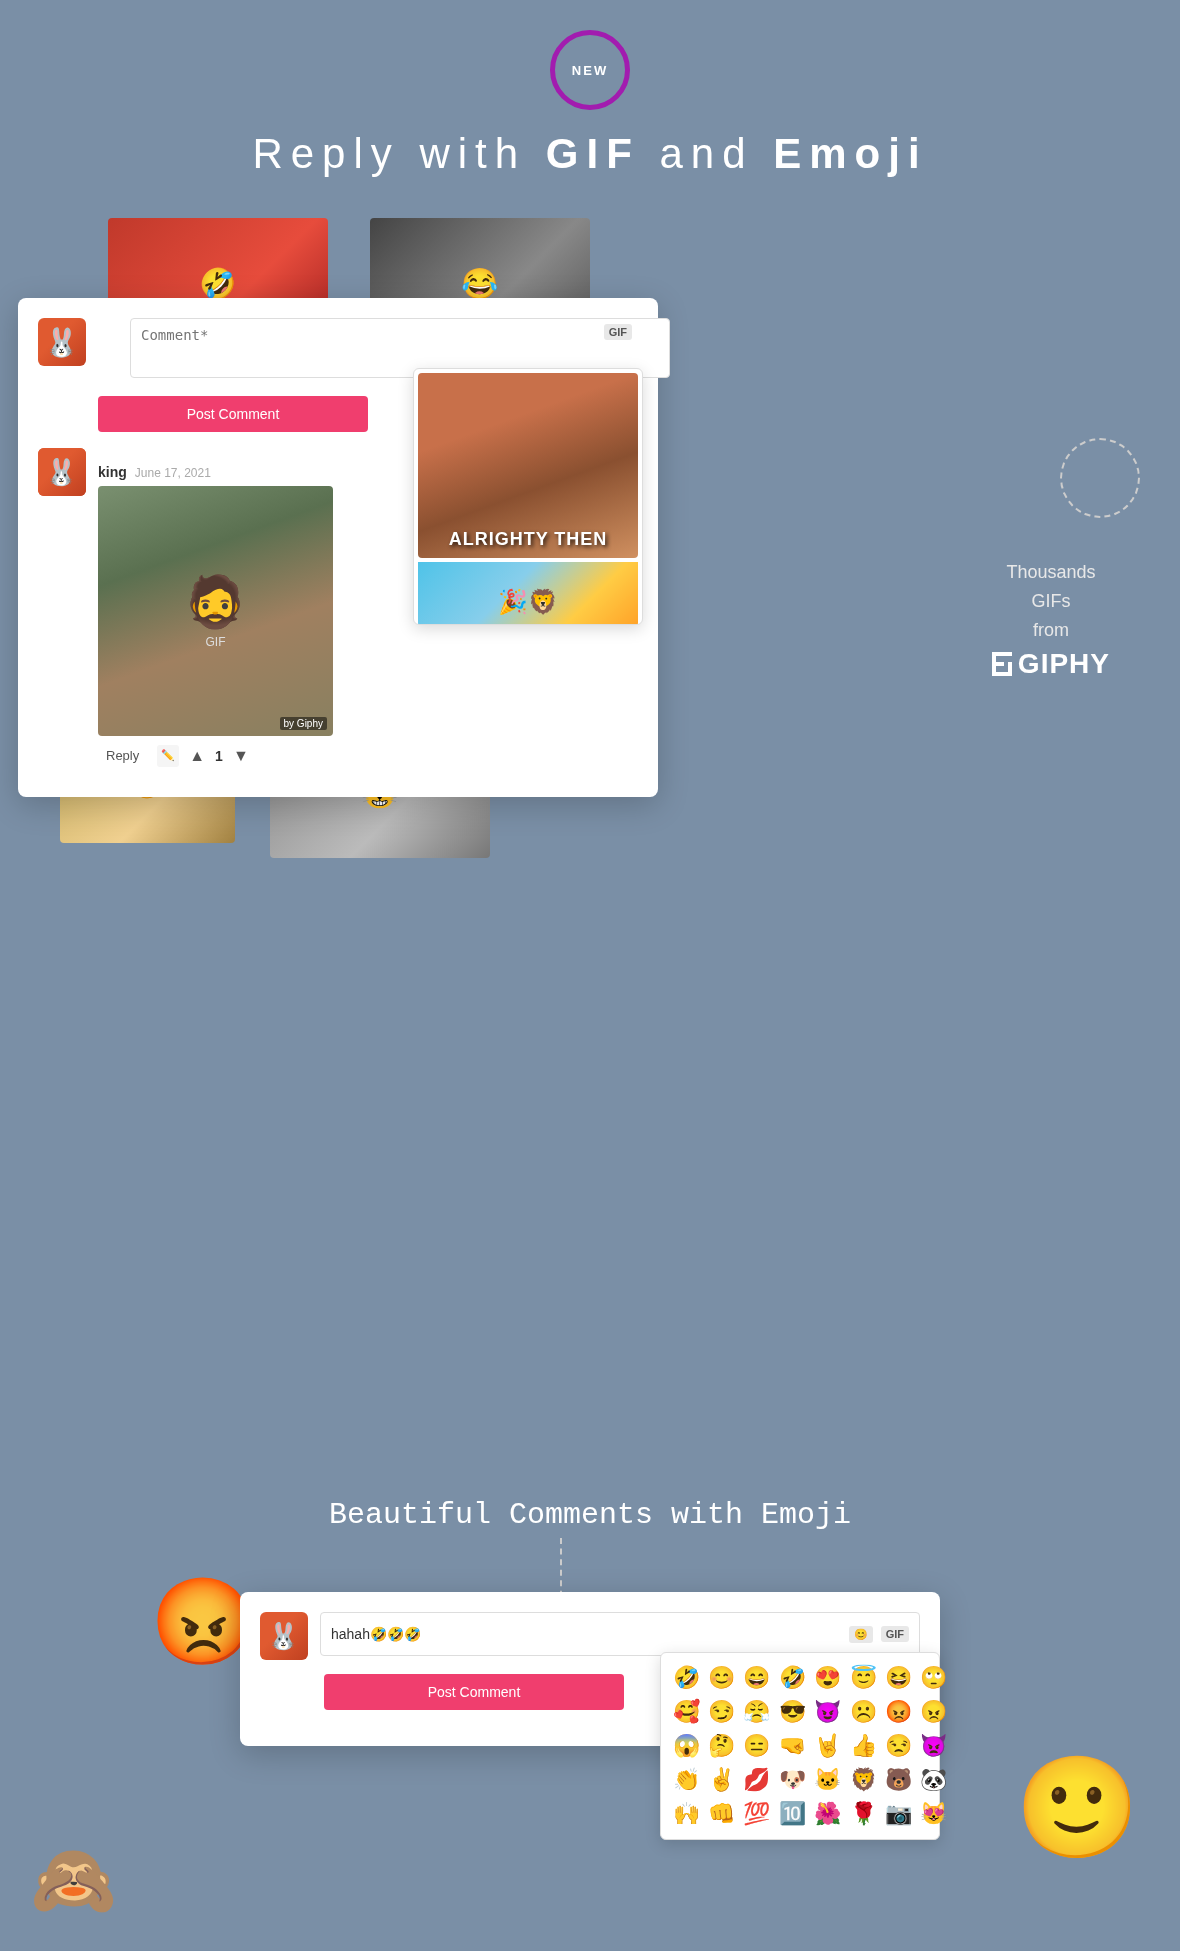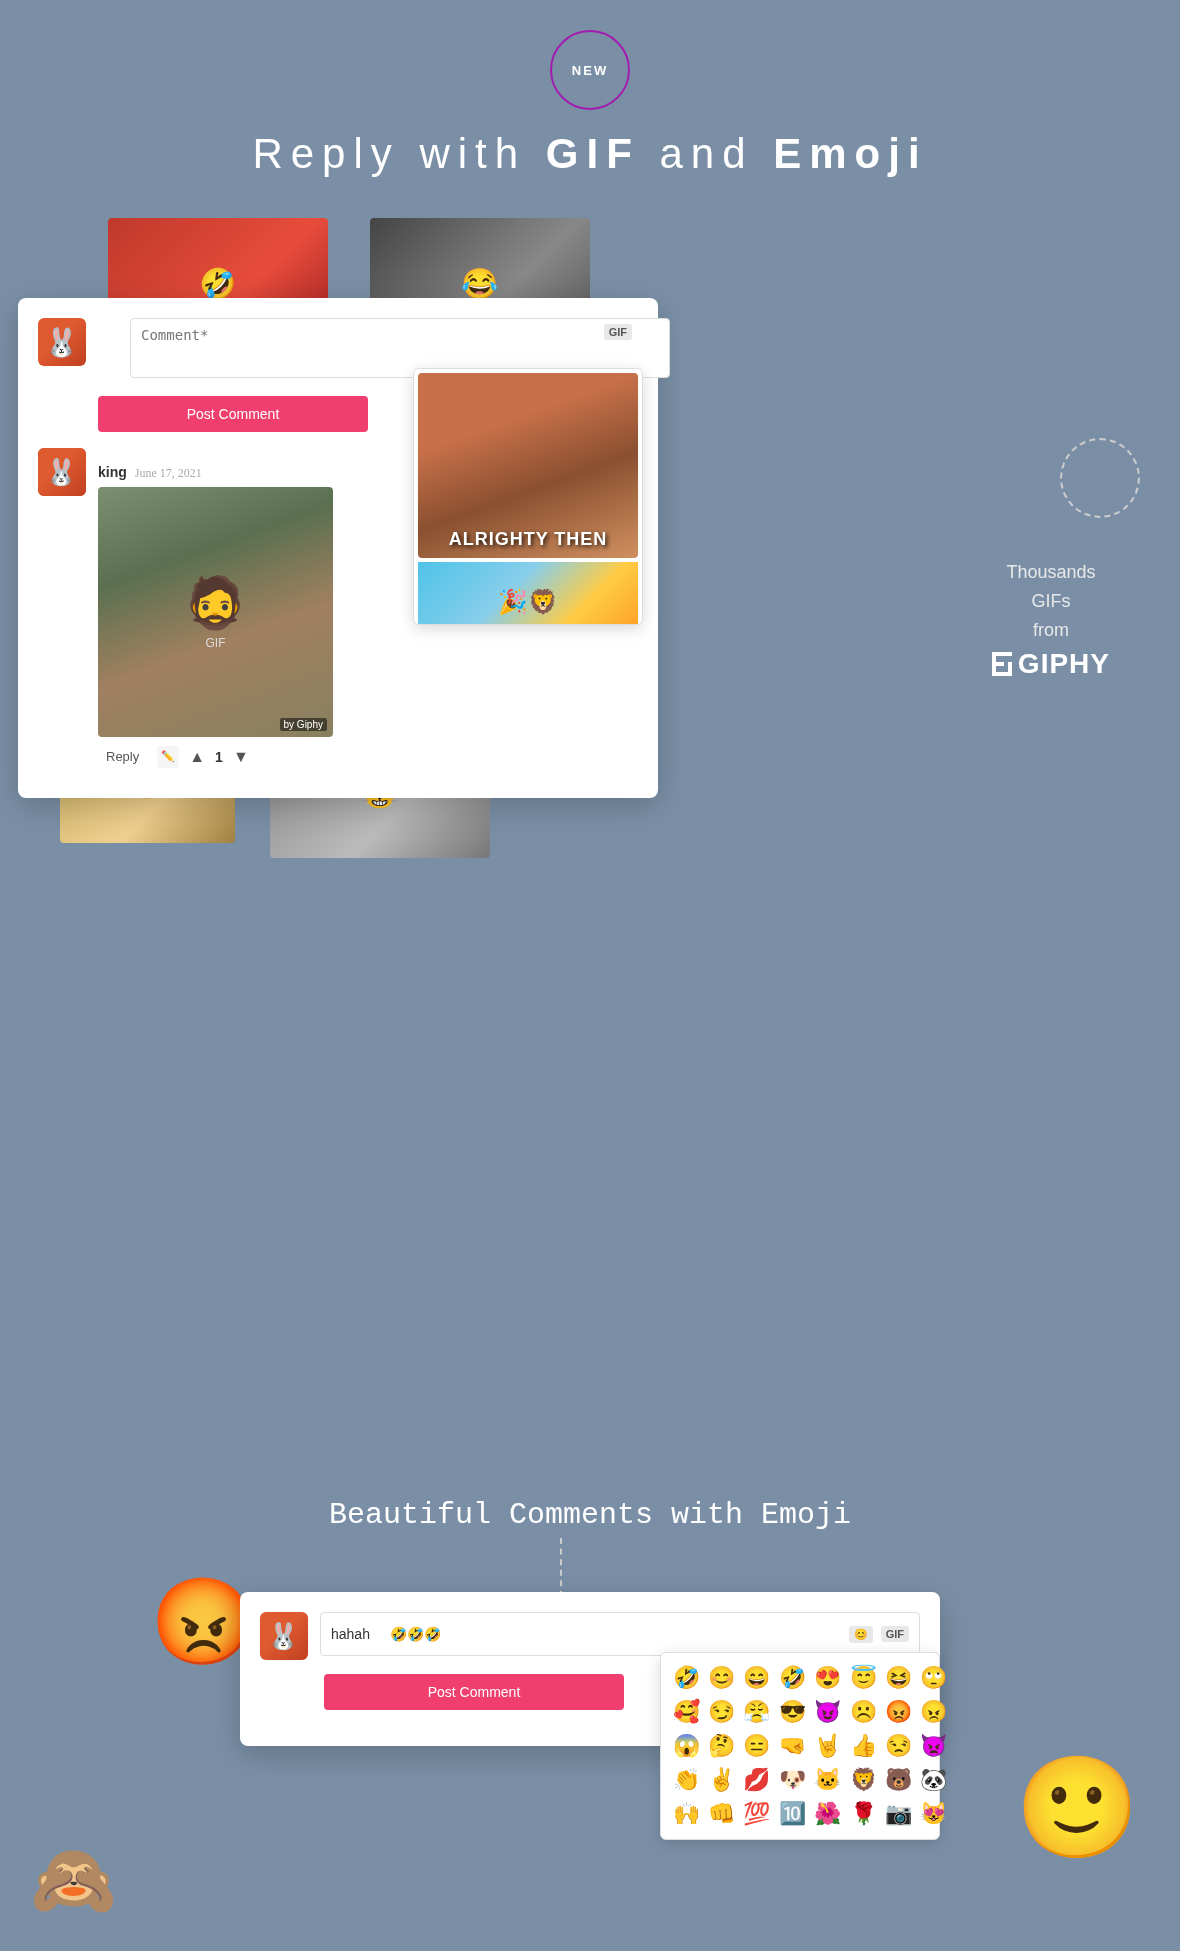--- a/index.html
+++ b/index.html
@@ -17,21 +17,21 @@
       display: flex;
       flex-direction: column;
       align-items: center;
       padding-top: 30px;
     }
 
     .new-badge {
       width: 80px;
       height: 80px;
       border-radius: 50%;
-      border: 2px solid #a21caf;
+      border: 5px solid #a21caf;
       display: flex;
       align-items: center;
       justify-content: center;
       color: #fff;
       font-size: 13px;
       font-weight: bold;
       letter-spacing: 2px;
       margin-bottom: 20px;
     }
 
@@ -201,21 +201,20 @@
     .comment-user {
       font-weight: bold;
       font-size: 14px;
       color: #333;
       margin-top: 16px;
     }
 
     .comment-date {
       font-size: 12px;
       color: #aaa;
-      font-family: Liberation Serif, serif;
     }
 
     .comment-gif-img {
       width: 235px;
       height: 250px;
       border-radius: 4px;
       background: linear-gradient(160deg, #8fba98 0%, #6a9070 50%, #b09060 100%);
       position: relative;
       overflow: hidden;
     }
@@ -429,21 +428,21 @@
       border-radius: 4px;
       padding: 8px 10px;
       min-height: 44px;
     }
 
     .comment-text-content {
       font-size: 14px;
       color: #333;
       display: flex;
       align-items: center;
-      gap: 20px;
+      gap: 0;
     }
 
     .gif-btn-right {
       background: #e8e8e8;
       border-radius: 3px;
       font-size: 11px;
       font-weight: bold;
       padding: 2px 5px;
       color: #555;
       cursor: pointer;

